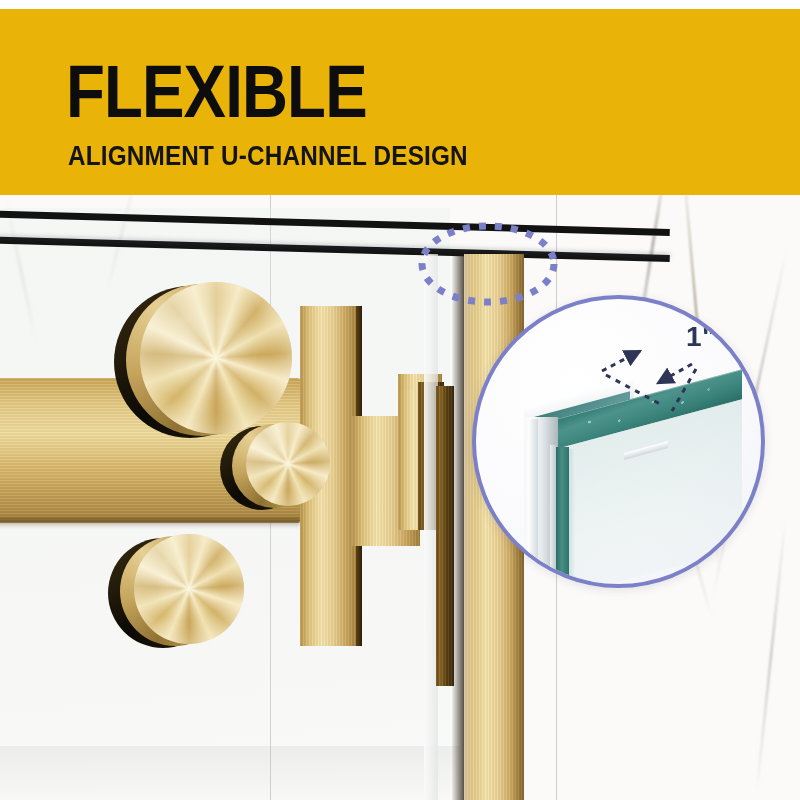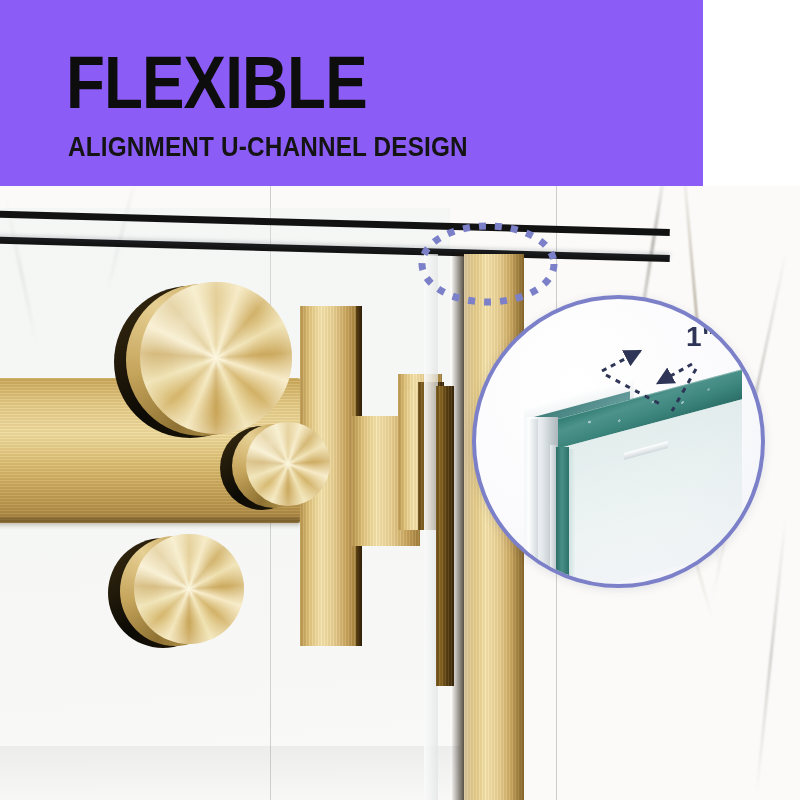--- a/index.html
+++ b/index.html
@@ -4,21 +4,21 @@
 <style>
   * { margin:0; padding:0; box-sizing:border-box; }
   body {
     width:800px; height:800px; overflow:hidden;
     background:#ffffff;
     font-family:"Liberation Sans", sans-serif;
   }
   .page { position:relative; width:800px; height:800px; background:#fff; }
 
   
-  .header { position:absolute; left:0; top:0; width:703px; height:186px; background:#8b5cf6; z-index:40; }
+  .header { position:absolute; left:0; top:9px; width:800px; height:186px; background:#eab308; z-index:40; }
   .headline {
     position:absolute; left:66px; top:46px;
     font-size:74px; font-weight:700; letter-spacing:-1px;
     color:#0d0d0d; line-height:1; transform:scaleX(0.86); transform-origin:left top;
     white-space:nowrap;
   }
   .subhead {
     position:absolute; left:68px; top:134px;
     font-size:27px; font-weight:700; letter-spacing:0.2px;
     color:#141414; line-height:1; transform:scaleX(0.9); transform-origin:left top;

